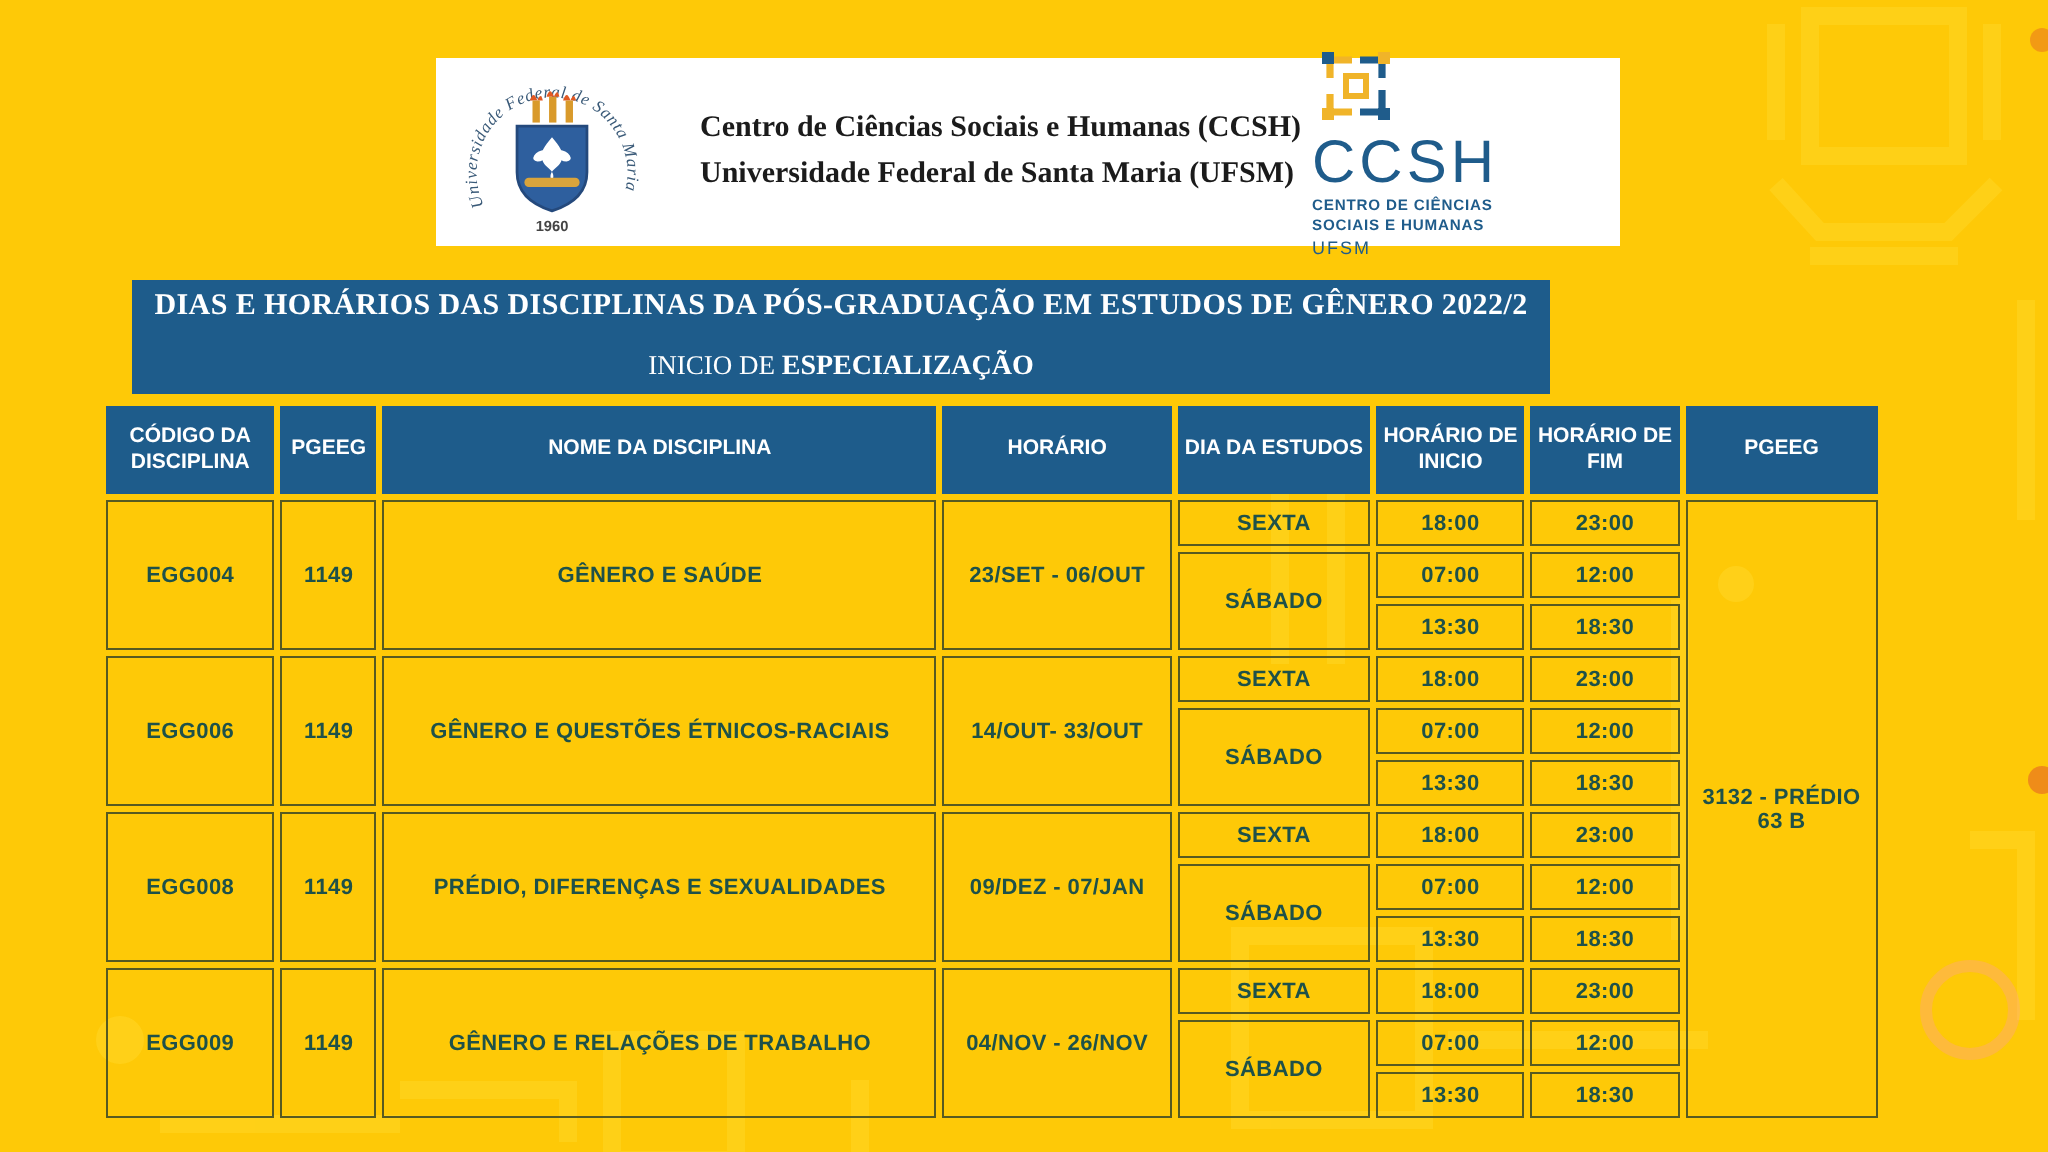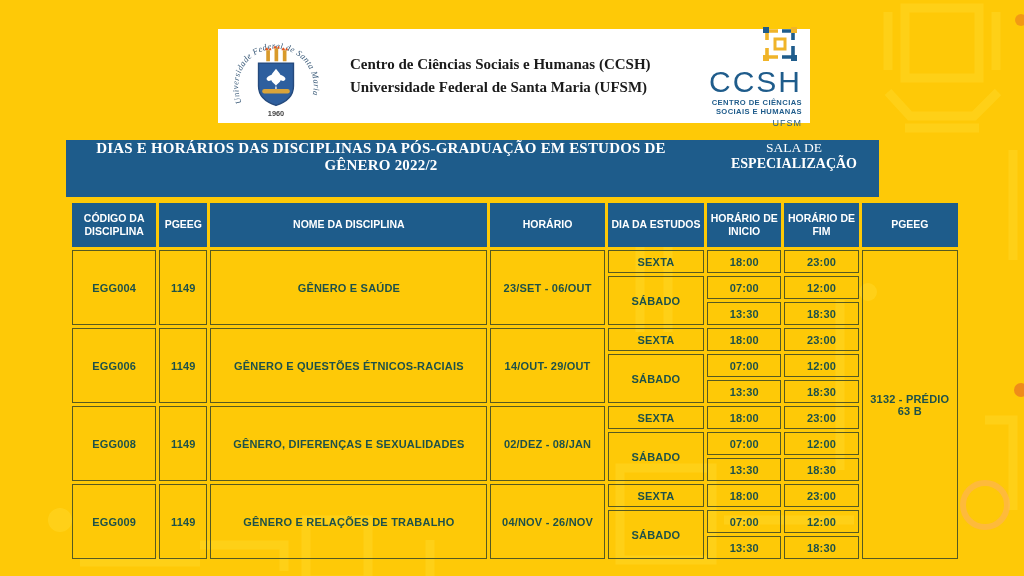--- a/index.html
+++ b/index.html
@@ -14,40 +14,40 @@
   .banner{
     position:absolute;left:218px;top:29px;width:592px;height:94px;
     background:#ffffff;z-index:2;display:flex;align-items:center;
   }
   .ufsm-logo{width:104px;height:92px;margin-left:6px;flex:0 0 auto;}
   .banner-text{
     flex:1;margin-left:22px;
     font-family:"Liberation Serif",serif;font-weight:bold;
     font-size:15px;line-height:1.55;color:#1b1b1b;white-space:nowrap;
   }
-  .ccsh{width:146px;flex:0 0 auto;text-align:right;color:#1f5c8b;margin-right:8px;}
+  .ccsh{width:146px;flex:0 0 auto;text-align:left;color:#1f5c8b;margin-right:8px;}
   .ccsh-icon{width:44px;height:40px;}
   .ccsh-acronym{font-size:30px;line-height:0.9;letter-spacing:2px;font-weight:400;}
   .ccsh-sub{font-size:7.6px;font-weight:bold;letter-spacing:0.4px;line-height:1.25;margin-top:3px;}
   .ccsh-ufsm{font-size:9px;font-weight:normal;letter-spacing:1px;margin-top:2px;}
 
   
   .titlebar{
-    position:absolute;left:66px;top:140px;width:813px;height:57px;
+    position:absolute;left:66px;top:140px;width:709px;height:57px;
     background:#1e5c8b;z-index:2;color:#ffffff;text-align:center;
     font-family:"Liberation Serif",serif;
-    display:flex;flex-direction:row;justify-content:center;gap:13px;
+    display:flex;flex-direction:column;justify-content:center;gap:13px;
   }
   .titlebar .l1{font-size:15px;font-weight:bold;letter-spacing:0.2px;}
   .titlebar .l2{font-size:13.5px;}
   .titlebar .l2 b{font-size:14px;}
 
   
   table.sched{
-    position:absolute;left:69px;top:200px;width:892px;z-index:1;
+    position:absolute;left:50px;top:200px;width:892px;z-index:1;
     border-collapse:separate;border-spacing:3px;table-layout:fixed;
   }
   table.sched th{
     background:#1e5c8b;color:#ffffff;font-size:10.5px;font-weight:bold;
     line-height:1.25;height:40px;padding:2px 1px;text-align:center;vertical-align:middle;
   }
   table.sched td{
     border:1px solid #565a21;color:#1e5149;font-weight:bold;font-size:11px;
     text-align:center;vertical-align:middle;height:19px;padding:1px 2px;
     background:transparent;letter-spacing:0.2px;
@@ -145,21 +145,21 @@
         <div>CENTRO DE CIÊNCIAS</div>
         <div>SOCIAIS E HUMANAS</div>
       </div>
       <div class="ccsh-ufsm">UFSM</div>
     </div>
   </div>
 
   <div class="titlebar">
     <div class="l1">DIAS E HORÁRIOS DAS DISCIPLINAS DA PÓS-GRADUAÇÃO EM ESTUDOS DE GÊNERO 2022/2</div>
     <div class="l2">
-      <span>SALA DE </span><b>ESPECIALIZAÇÃO</b>
+      <span>INICIO DE </span><b>ESPECIALIZAÇÃO</b>
     </div>
   </div>
 
   <table class="sched">
     <colgroup>
       <col style="width:84px">
         <col style="width:48px">
         <col style="width:276px">
       <col style="width:114px">
         <col style="width:96px">
@@ -196,40 +196,40 @@
     </tr>
     <tr>
       <td>13:30</td>
       <td>18:30</td>
     </tr>
 
     <tr>
       <td rowspan="3">EGG006</td>
       <td rowspan="3">1149</td>
       <td rowspan="3">GÊNERO E QUESTÕES ÉTNICOS-RACIAIS</td>
-      <td rowspan="3">14/OUT- 29/OUT</td>
+      <td rowspan="3">14/OUT- 33/OUT</td>
       <td>SEXTA</td>
       <td>18:00</td>
       <td>23:00</td>
     </tr>
     <tr>
       <td rowspan="2">SÁBADO</td>
       <td>07:00</td>
       <td>12:00</td>
     </tr>
     <tr>
       <td>13:30</td>
       <td>18:30</td>
     </tr>
 
     <tr>
       <td rowspan="3">EGG008</td>
       <td rowspan="3">1149</td>
-      <td rowspan="3">GÊNERO, DIFERENÇAS E SEXUALIDADES</td>
-      <td rowspan="3">02/DEZ - 08/JAN</td>
+      <td rowspan="3">PRÉDIO, DIFERENÇAS E SEXUALIDADES</td>
+      <td rowspan="3">09/DEZ - 07/JAN</td>
       <td>SEXTA</td>
       <td>18:00</td>
       <td>23:00</td>
     </tr>
     <tr>
       <td rowspan="2">SÁBADO</td>
       <td>07:00</td>
       <td>12:00</td>
     </tr>
     <tr>

